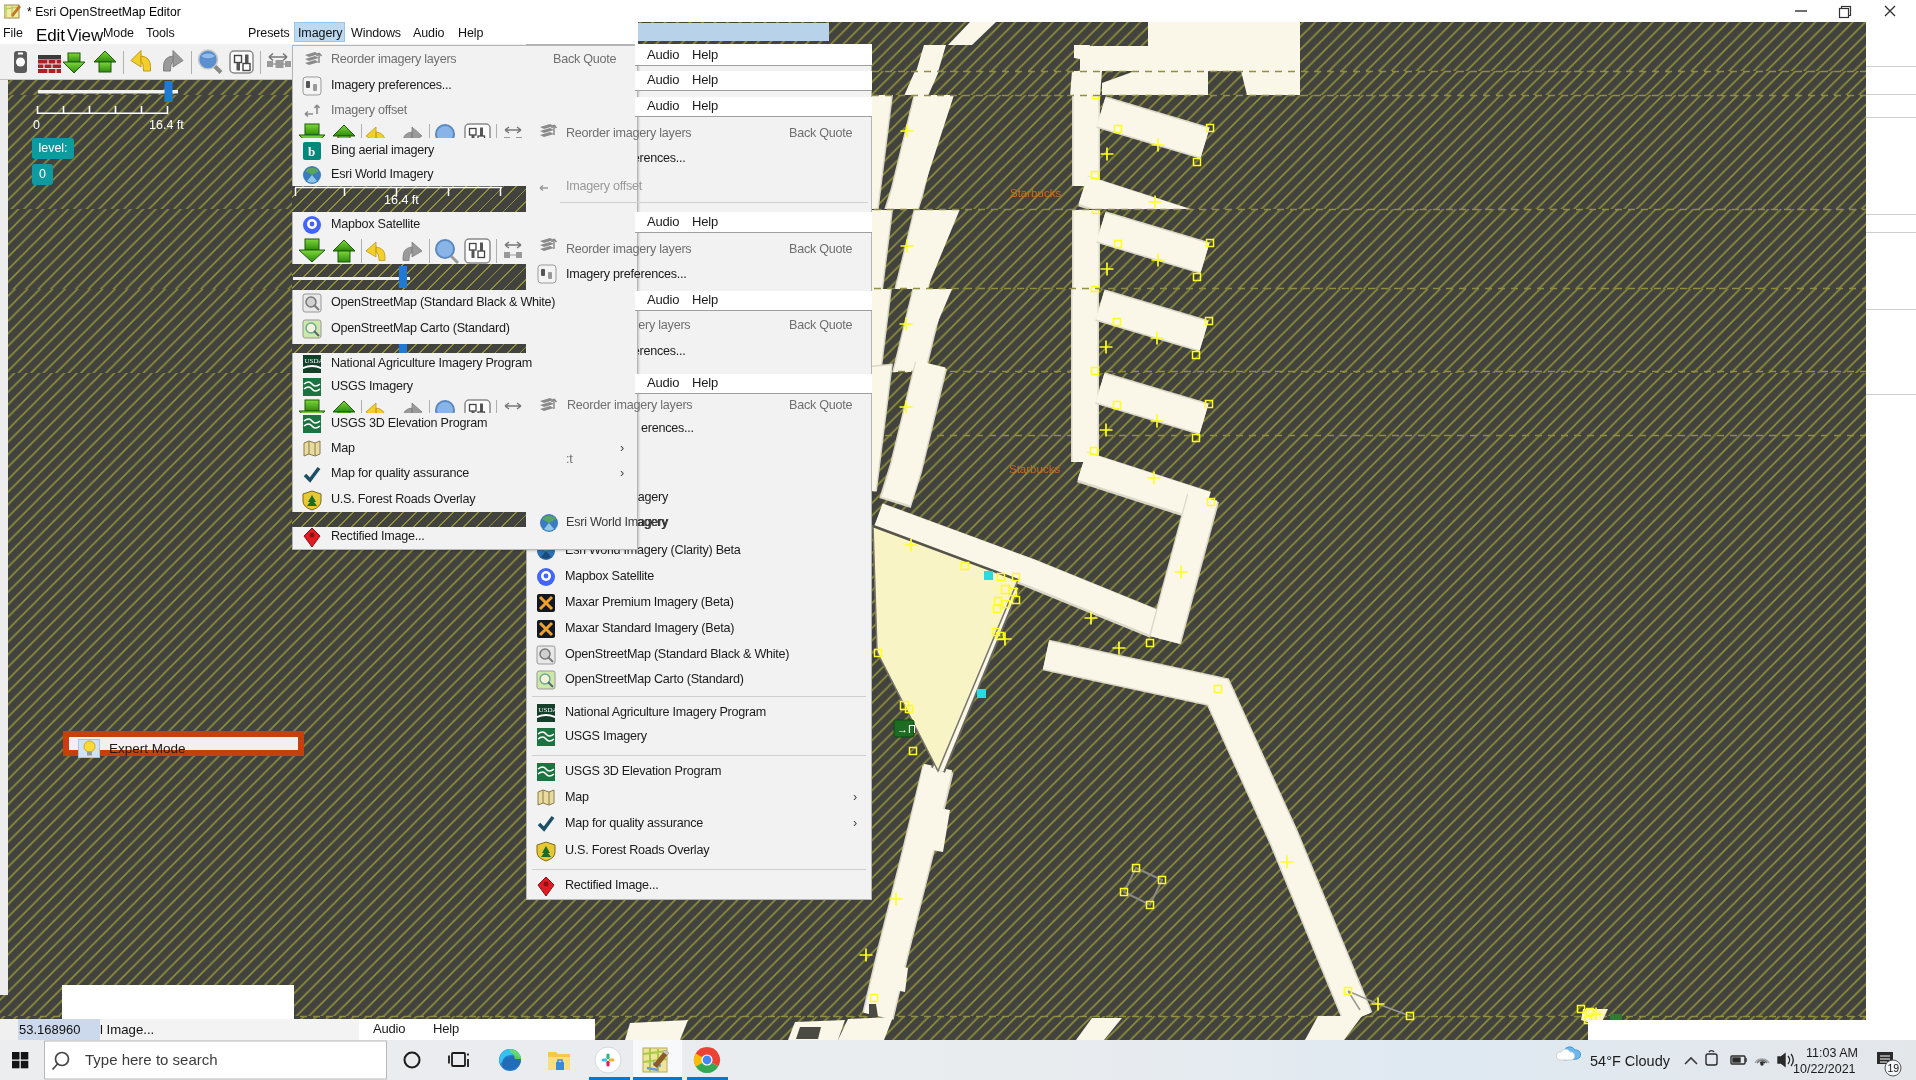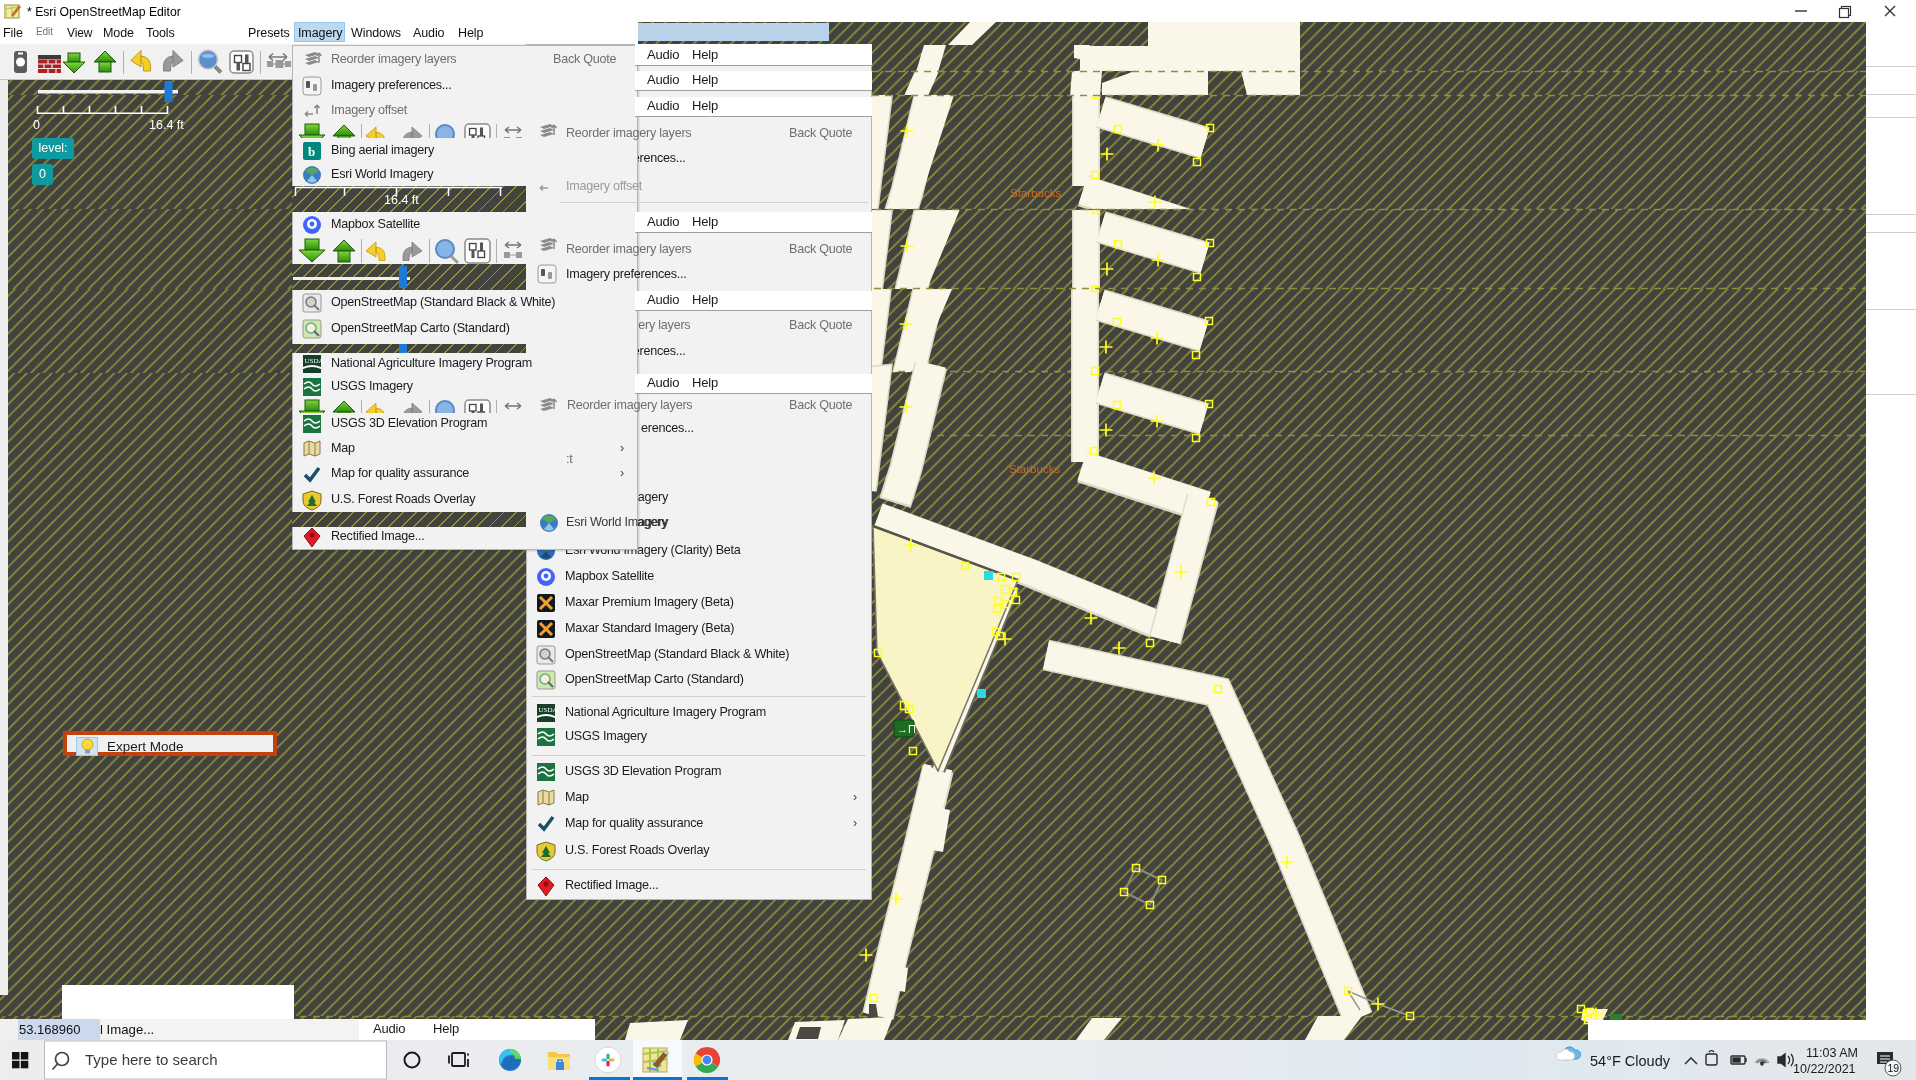--- a/index.html
+++ b/index.html
@@ -212,21 +212,21 @@
  <rect x="164.5" y="81" width="8" height="21" fill="#1e7ad2"></rect>
  <g stroke="#fff" stroke-width="1.6" fill="none">
   <path d="M37.5,106 v8 M63.5,106 v8 M89.5,106 v8 M115.5,106 v8 M141.5,106 v8 M167.5,106 v8 M37.5,113.2 H167.5"></path>
  </g>
  <text x="33" y="129" font-size="12.5" fill="#fff">0</text>
  <text x="149" y="129" font-size="12.5" fill="#fff">16.4 ft</text>
 </svg>
 <div class="abs" style="left:32px;top:138px;width:42px;height:21px;background:#0f9aa0;border-radius:3px;color:#fff;font-size:12.5px;line-height:21px;text-align:center;">level:</div>
 <div class="abs" style="left:32px;top:164px;width:21px;height:21px;background:#0f9aa0;border-radius:3px;color:#fff;font-size:12.5px;line-height:21px;text-align:center;">0</div>
 
-<div class="abs" style="left:63px;top:731px;width:214px;height:25px;background:#f0f0f0;border:4px solid #c2410c;">
+<div class="abs" style="left:63px;top:731px;width:241px;height:25px;background:#f0f0f0;border:6px solid #c2410c;">
  <div class="abs" style="left:9px;top:2px;width:22px;height:19px;background:#cfe3f5;border:1px solid #9ec4e8;"></div>
  <svg class="abs" style="left:13px;top:3px;" width="15" height="17">
         <circle cx="7.5" cy="6.5" r="5.5" fill="#ffd83a" stroke="#c8a818"></circle>
         <rect x="5" y="11.5" width="5" height="4" fill="#9a9a9a"></rect>
       </svg>
  <div class="abs" style="left:40px;top:4px;font-size:13.5px;color:#1b1b1b;">Expert Mode</div>
 </div>
 
 <div class="abs" style="left:62px;top:985px;width:232px;height:35px;background:#fff;"></div>
 
@@ -569,22 +569,22 @@
  <path d="M15,11 H27" stroke="#333" stroke-width="1.4"></path>
  <rect x="61.5" y="6.5" width="9" height="9" fill="none" stroke="#333" stroke-width="1.2"></rect>
  <rect x="59.5" y="8.5" width="9" height="9" fill="#fff" stroke="#333" stroke-width="1.2"></rect>
  <path d="M105,6 l10,10 m0,-10 l-10,10" stroke="#333" stroke-width="1.4"></path>
 </svg>
 
 <div class="abs" style="left:0;top:22px;width:638px;height:22px;background:#fff;"></div>
 <div class="abs" style="left:294px;top:22px;width:51px;height:20px;background:#bcd9f0;border:1px solid #98c5ea;"></div>
 <div class="abs" style="left:638px;top:23px;width:191px;height:18px;background:#b8d2ea;"></div>
 <div class="abs" style="top:26px;left:3px;font-size:12.5px;color:#111;letter-spacing:-0.1px;">File</div>
-<div class="abs" style="top:26px;left:36px;font-size:10px;color:#737373;letter-spacing:-0.1px;">Edit</div>
-<div class="abs" style="top:26px;left:67px;font-size:12px;color:#111;letter-spacing:-0.1px;">View</div>
+<div class="abs" style="top:26px;left:36px;font-size:17px;color:#000000;letter-spacing:-0.1px;">Edit</div>
+<div class="abs" style="top:26px;left:67px;font-size:17px;color:#111;letter-spacing:-0.1px;">View</div>
 <div class="abs" style="top:26px;left:103px;font-size:12.5px;color:#111;letter-spacing:-0.1px;">Mode</div>
 <div class="abs" style="top:26px;left:146px;font-size:12.5px;color:#111;letter-spacing:-0.1px;">Tools</div>
 <div class="abs" style="top:26px;left:188px;font-size:11px;color:#111;letter-spacing:-0.1px;margin-top:18px;">Selection</div>
 <div class="abs" style="top:26px;left:248px;font-size:12.5px;color:#111;letter-spacing:-0.1px;">Presets</div>
 <div class="abs" style="top:26px;left:298px;font-size:12.5px;color:#111;letter-spacing:-0.1px;">Imagery</div>
 <div class="abs" style="top:26px;left:351px;font-size:12.5px;color:#111;letter-spacing:-0.1px;">Windows</div>
 <div class="abs" style="top:26px;left:413px;font-size:12.5px;color:#111;letter-spacing:-0.1px;">Audio</div>
 <div class="abs" style="top:26px;left:458px;font-size:12.5px;color:#111;letter-spacing:-0.1px;">Help</div>
 
 <div class="abs" style="left:0;top:44px;width:640px;height:36px;background:#f1f1f1;border-bottom:1px solid #c2c2c2;"></div>

